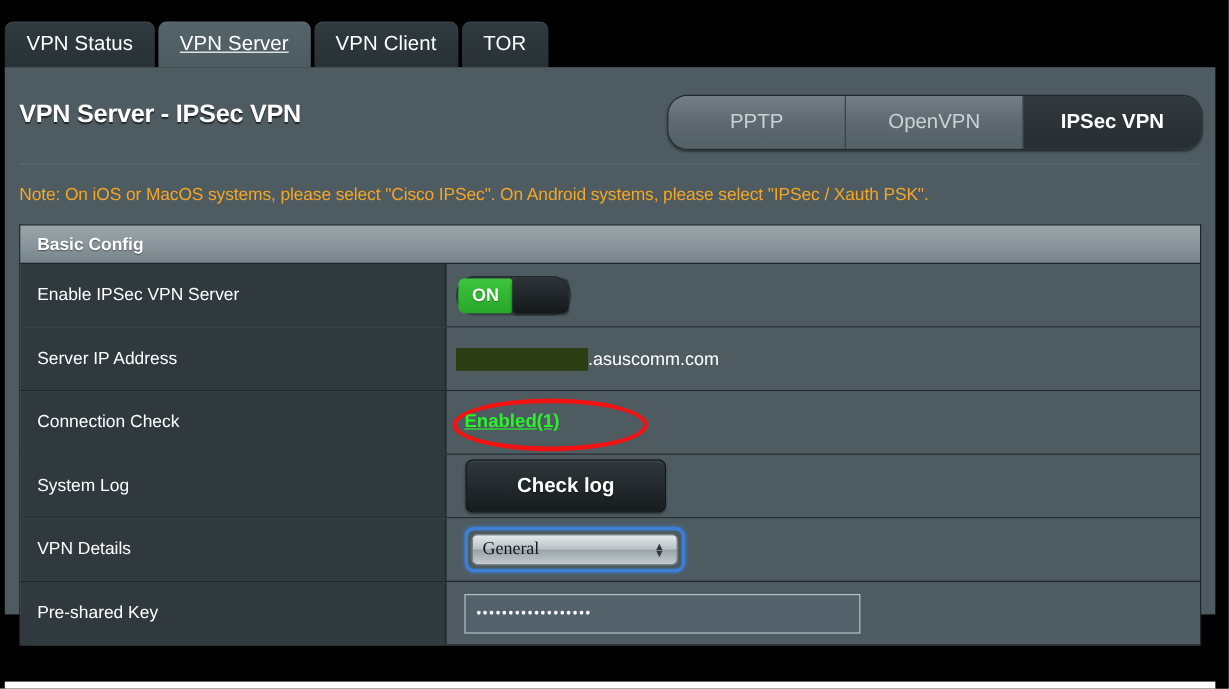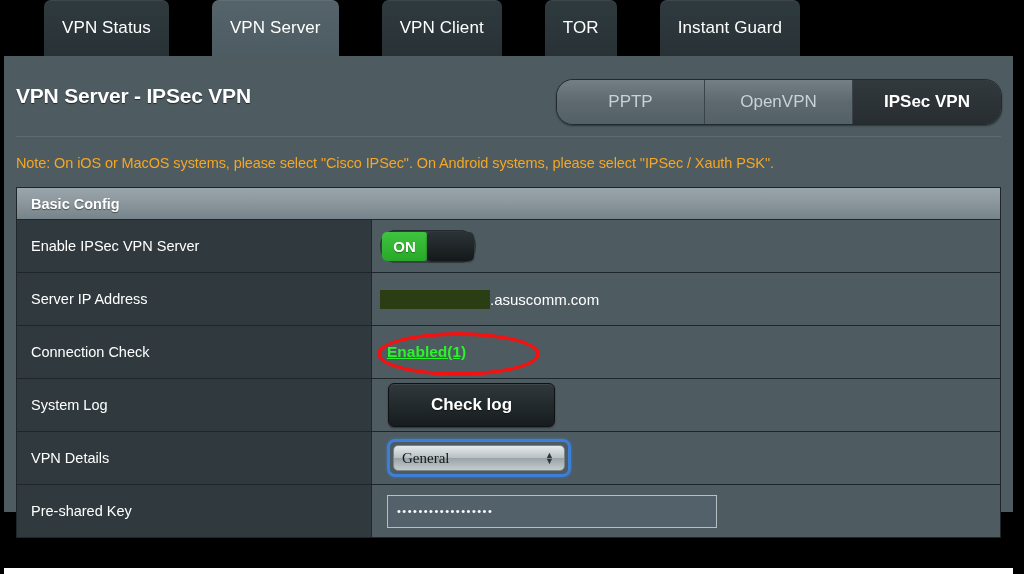--- a/index.html
+++ b/index.html
@@ -27,38 +27,38 @@
     top: 0;
     width: 1013px;
     height: 56px;
     background: #000000;
     display: flex;
     align-items: flex-end;
     padding-left: 4px;
     box-sizing: border-box;
   }
   .tab {
-    height: 56px;
+    height: 38px;
     margin-right: 3px;
     padding: 0 18px;
     display: flex;
     align-items: center;
     justify-content: center;
     border-radius: 7px 7px 0 0;
     background: linear-gradient(180deg, #2f3a3f 0%, #283236 100%);
     color: #ffffff;
     font-size: 17px;
     letter-spacing: 0.1px;
     white-space: nowrap;
     box-shadow: inset 0 1px 0 rgba(255,255,255,0.07);
-    margin-left: 40px;
   }
   .tab.active {
     background: linear-gradient(180deg, #55646a 0%, #4d5c62 100%);
     color: #ffffff;
+    text-decoration: underline;
   }
 
   
   .body {
     position: absolute;
     left: 4px;
     top: 56px;
     width: 1009px;
     height: 456px;
     background: #4e5c62;
@@ -321,21 +321,20 @@
 </head>
 <body>
 
 <div class="screen">
 
   <div class="tabstrip">
     <div class="tab">VPN Status</div>
     <div class="tab active">VPN Server</div>
     <div class="tab">VPN Client</div>
     <div class="tab">TOR</div>
-    <div class="tab">Instant Guard</div>
   </div>
 
   <div class="body">
 
     <div class="header-row">
       <div class="page-title">VPN Server - IPSec VPN</div>
       <div class="segmented">
         <div class="seg">PPTP</div>
         <div class="seg">OpenVPN</div>
         <div class="seg active">IPSec VPN</div>

